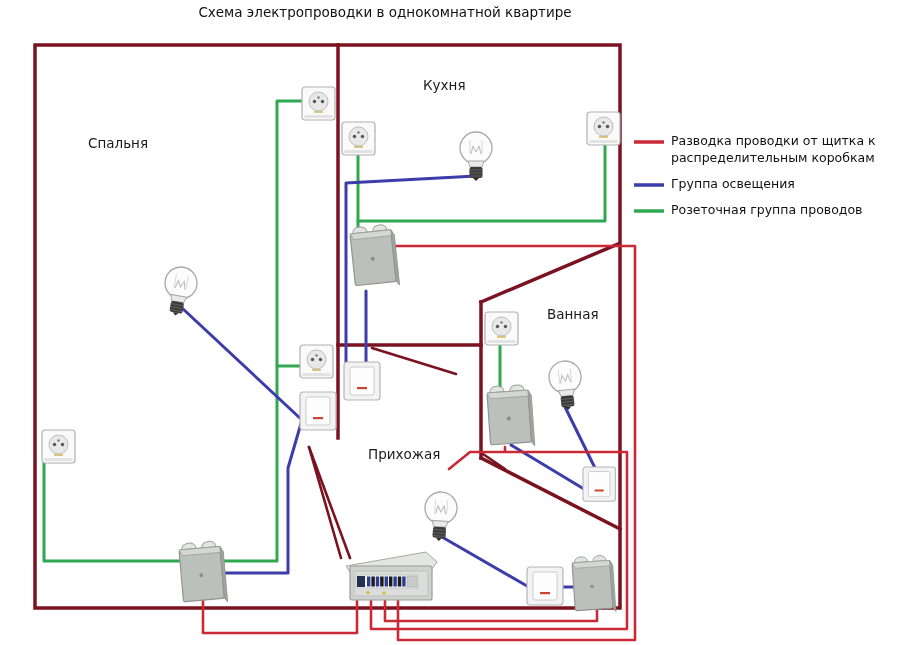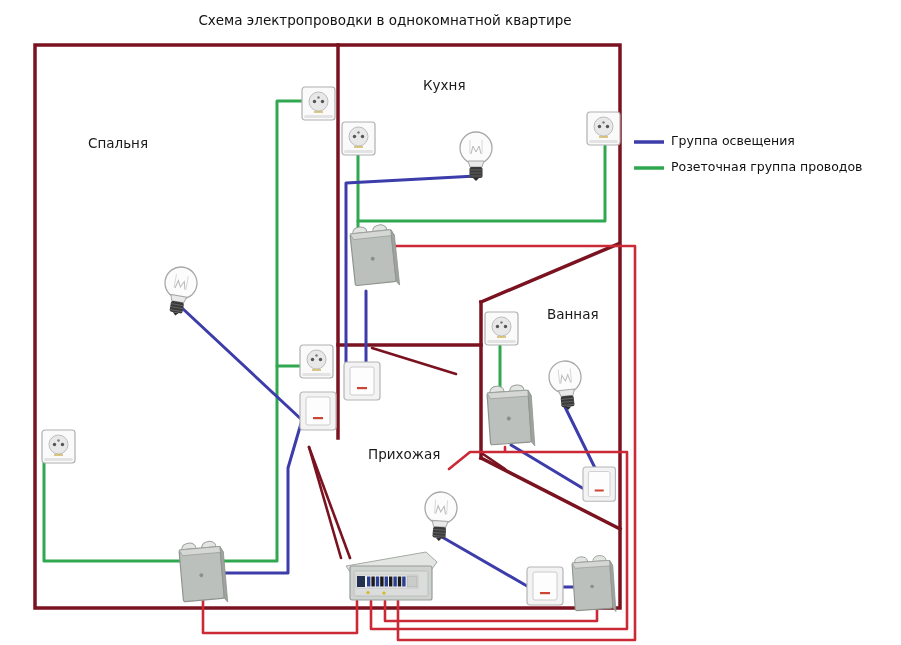--- a/index.html
+++ b/index.html
@@ -1,18 +1,18 @@
 <!DOCTYPE html>
 <html><head>
 <meta charset="utf-8">
 <style>
   html,body{margin:0;padding:0;background:#ffffff;}
   #stage{position:relative;width:901px;height:645px;background:#ffffff;overflow:hidden;
          font-family:"DejaVu Sans","Liberation Sans",sans-serif;}
-  #title{position:absolute;left:0;top:12px;width:770px;text-align:center;
+  #title{position:absolute;left:0;top:4px;width:770px;text-align:center;
          font-size:13.5px;color:#111;}
   #diagram{position:absolute;left:0;top:0;}
 
   
   .wall{stroke:#7a1220;stroke-width:3.5;fill:none;stroke-linecap:square;}
   .wall-thin{stroke:#7a1220;stroke-width:2.6;fill:none;stroke-linecap:round;}
   .wire-red{stroke:#cc2936;stroke-width:2.6;fill:none;stroke-linejoin:round;stroke-linecap:round;}
   .wire-green{stroke:#2fa84f;stroke-width:3;fill:none;stroke-linejoin:round;stroke-linecap:round;}
   .wire-blue{stroke:#3c3caa;stroke-width:3;fill:none;stroke-linejoin:round;stroke-linecap:round;}
 
@@ -172,20 +172,29 @@
 
     <text x="88" y="148" class="room-label">Спальня</text>
     <text x="423" y="90" class="room-label">Кухня</text>
     <text x="547" y="319" class="room-label">Ванная</text>
     <text x="368" y="459" class="room-label">Прихожая</text>
   </svg>
 
   <div id="legend">
     <div class="legend-row">
       <svg width="34" height="14">
+        <line x1="2" y1="8" x2="32" y2="8" stroke-width="3.5" stroke="#cc2936"></line>
+      </svg>
+      <div class="legend-text">
+        <div>Разводка проводки от щитка к</div>
+        <div>распределительным коробкам</div>
+      </div>
+    </div>
+    <div class="legend-row">
+      <svg width="34" height="14">
         <line x1="2" y1="8" x2="32" y2="8" stroke-width="3.5" stroke="#3c3caa"></line>
       </svg>
       <div class="legend-text">Группа освещения</div>
     </div>
     <div class="legend-row">
       <svg width="34" height="14">
         <line x1="2" y1="8" x2="32" y2="8" stroke-width="3.5" stroke="#2fa84f"></line>
       </svg>
       <div class="legend-text">Розеточная группа проводов</div>
     </div>

